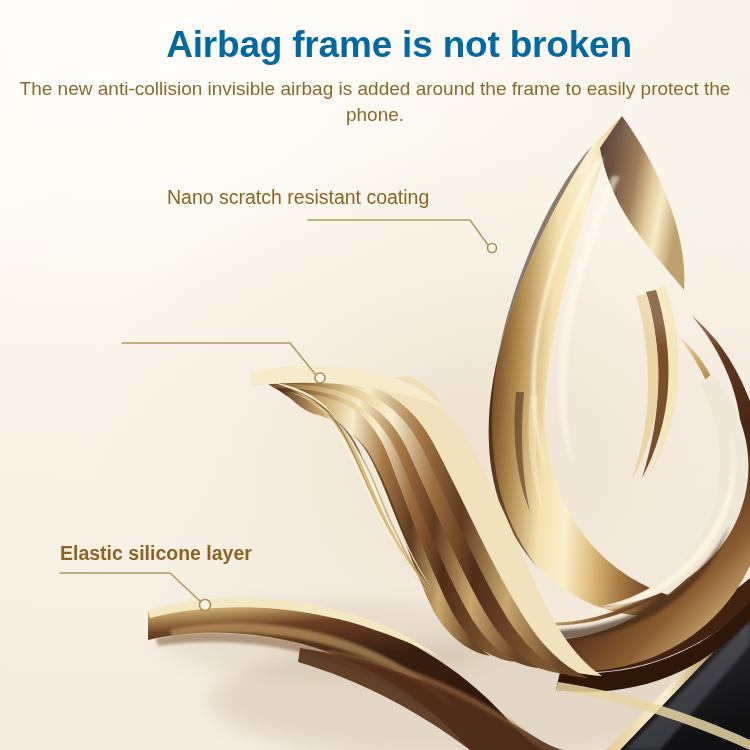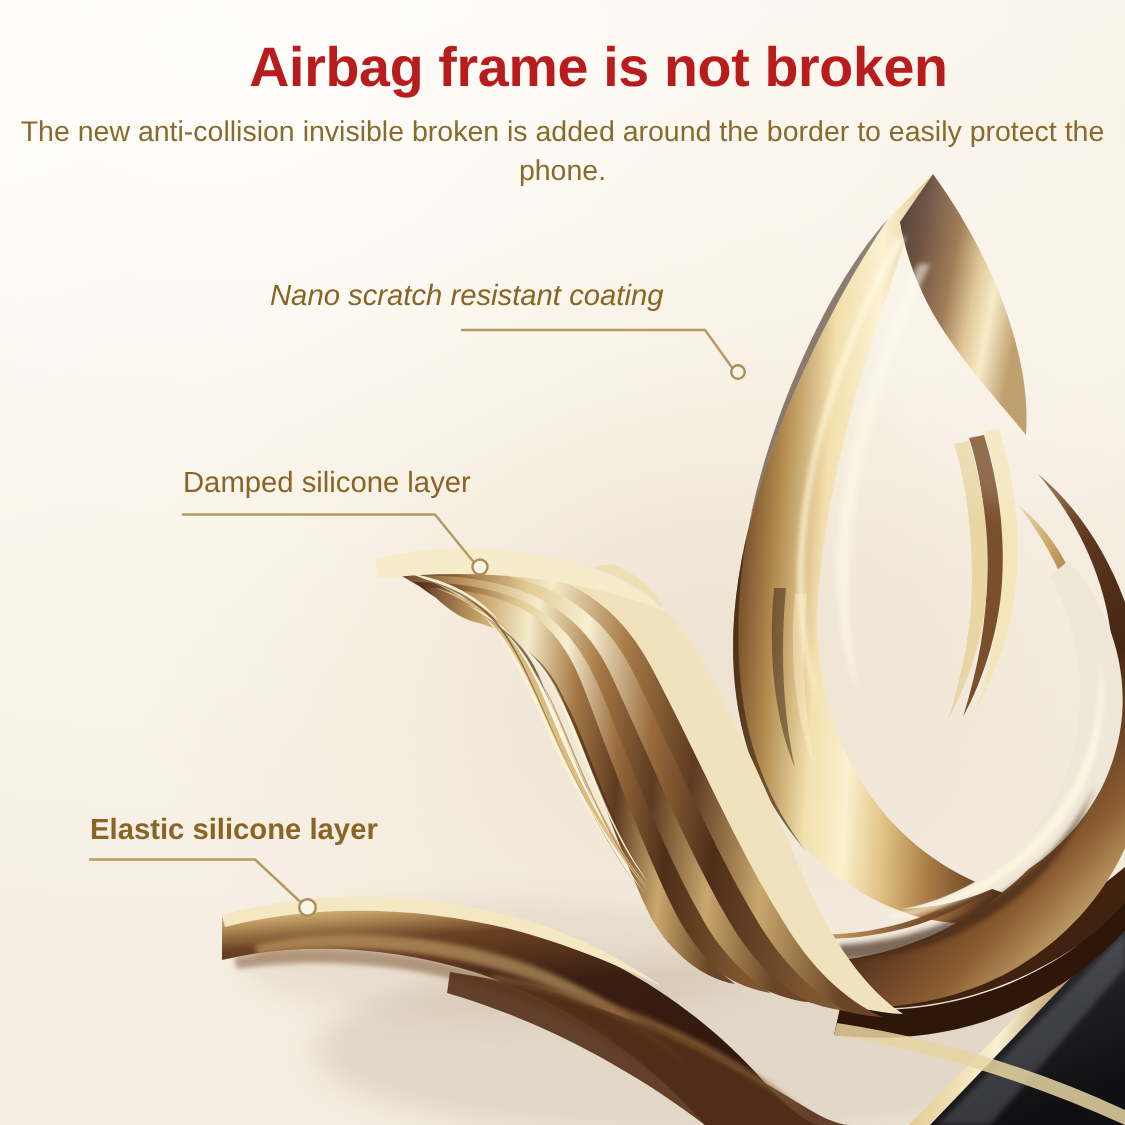--- a/index.html
+++ b/index.html
@@ -56,21 +56,21 @@
     width: 750px;
     text-align: center;
     z-index: 6;
   }
   .headline {
     margin: 0;
     font-size: 37px;
     line-height: 46px;
     font-weight: bold;
     letter-spacing: -0.2px;
-    color: #b91c1c;
+    color: #0369a1;
     font-family: "Liberation Sans", sans-serif;
     padding-left: 48px;
   }
   .subhead {
     margin: 8px auto 0 auto;
     width: 724px;
     font-size: 19px;
     line-height: 26px;
     color: #8a6a2c;
     font-family: "Liberation Sans", sans-serif;
@@ -79,21 +79,21 @@
   
   .callout {
     position: absolute;
     z-index: 7;
     font-size: 19.5px;
     line-height: 24px;
     color: #8a6425;
     white-space: nowrap;
     font-family: "Liberation Sans", sans-serif;
   }
-  .callout-1 { left: 180px; top: 185px; font-style: italic; }
+  .callout-1 { left: 167px; top: 185px; }
   .callout-2 { left: 122px; top: 310px; }
   .callout-3 { left: 60px;  top: 541px; font-weight: bold; }
 
   .leaders {
     position: absolute;
     inset: 0;
     z-index: 5;
     pointer-events: none;
   }
 </style>
@@ -414,20 +414,19 @@
     </g>
     <g fill="#faf5e6" stroke="#a98f57" stroke-width="1.6">
       <circle cx="492" cy="248" r="4.5"></circle>
       <circle cx="320" cy="378" r="5"></circle>
       <circle cx="205" cy="605" r="5.5"></circle>
     </g>
   </svg>
 
   <div class="headline-block">
     <h1 class="headline">Airbag frame is not broken</h1>
-    <p class="subhead">The new anti-collision invisible broken is added around the border to easily protect the phone.</p>
+    <p class="subhead">The new anti-collision invisible airbag is added around the frame to easily protect the phone.</p>
   </div>
 
   <div class="callout callout-1">Nano scratch resistant coating</div>
-  <div class="callout callout-2">Damped silicone layer</div>
   <div class="callout callout-3">Elastic silicone layer</div>
 
 </div>
 
 </body></html>

